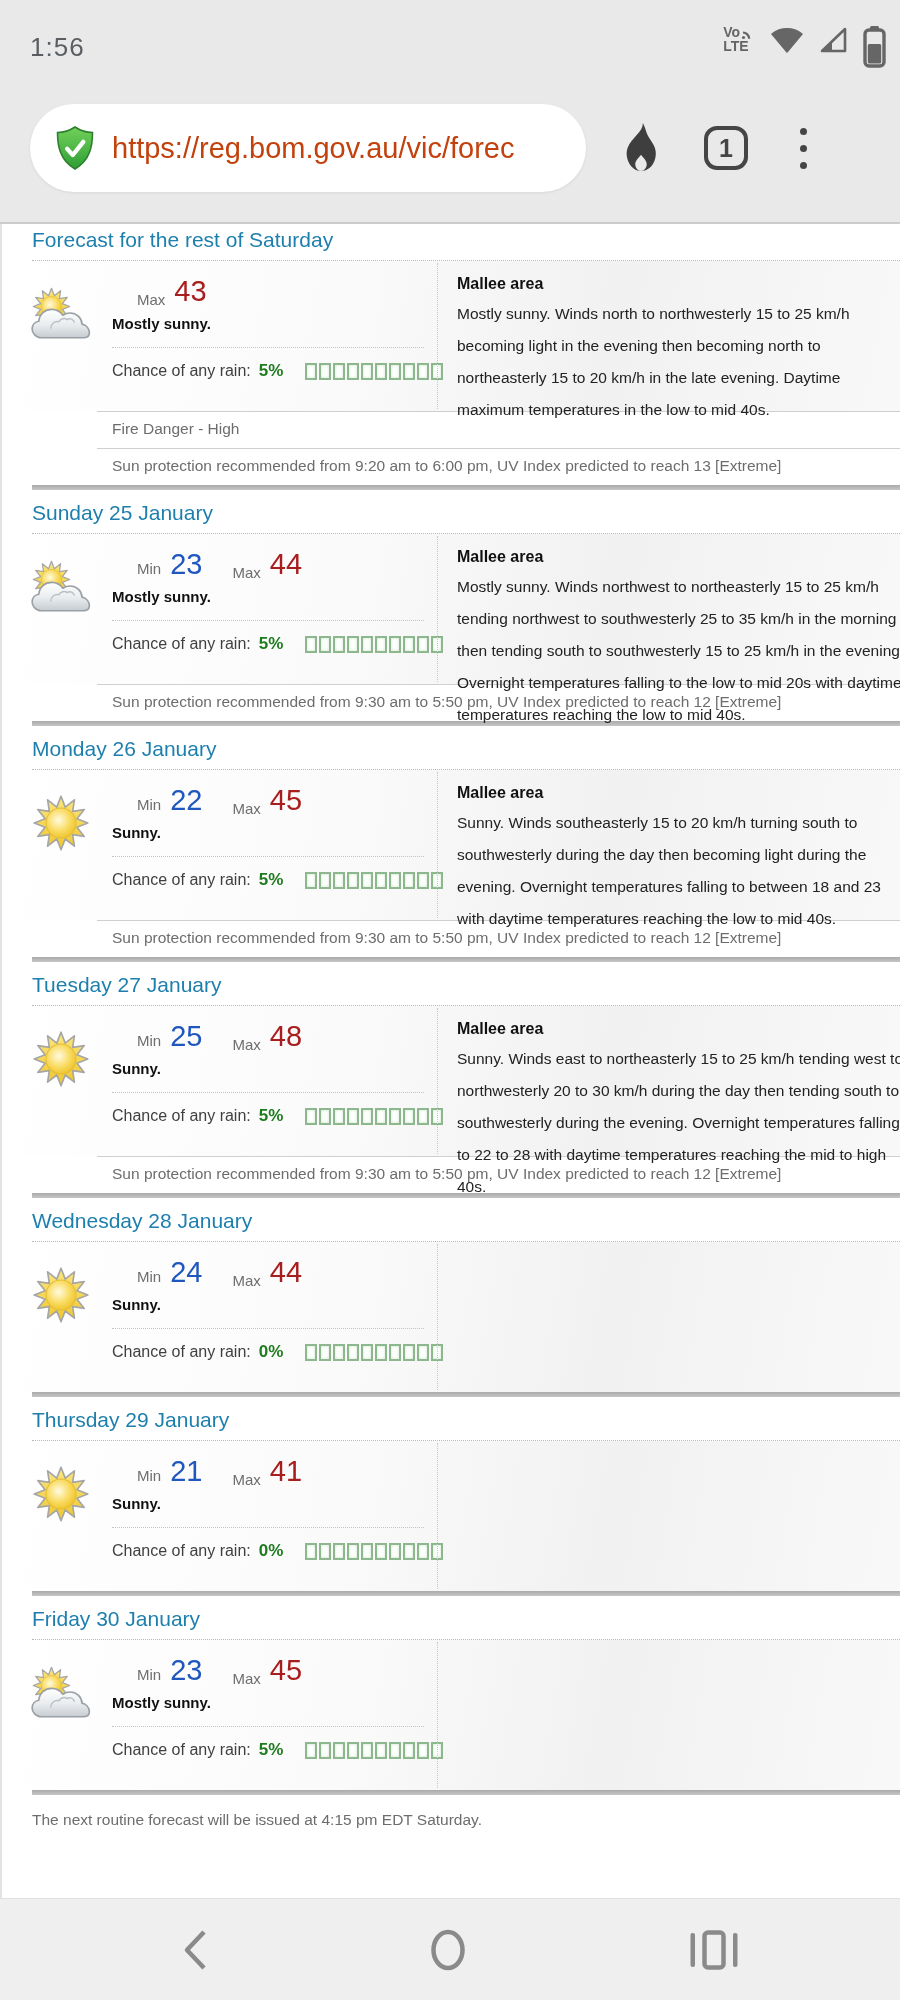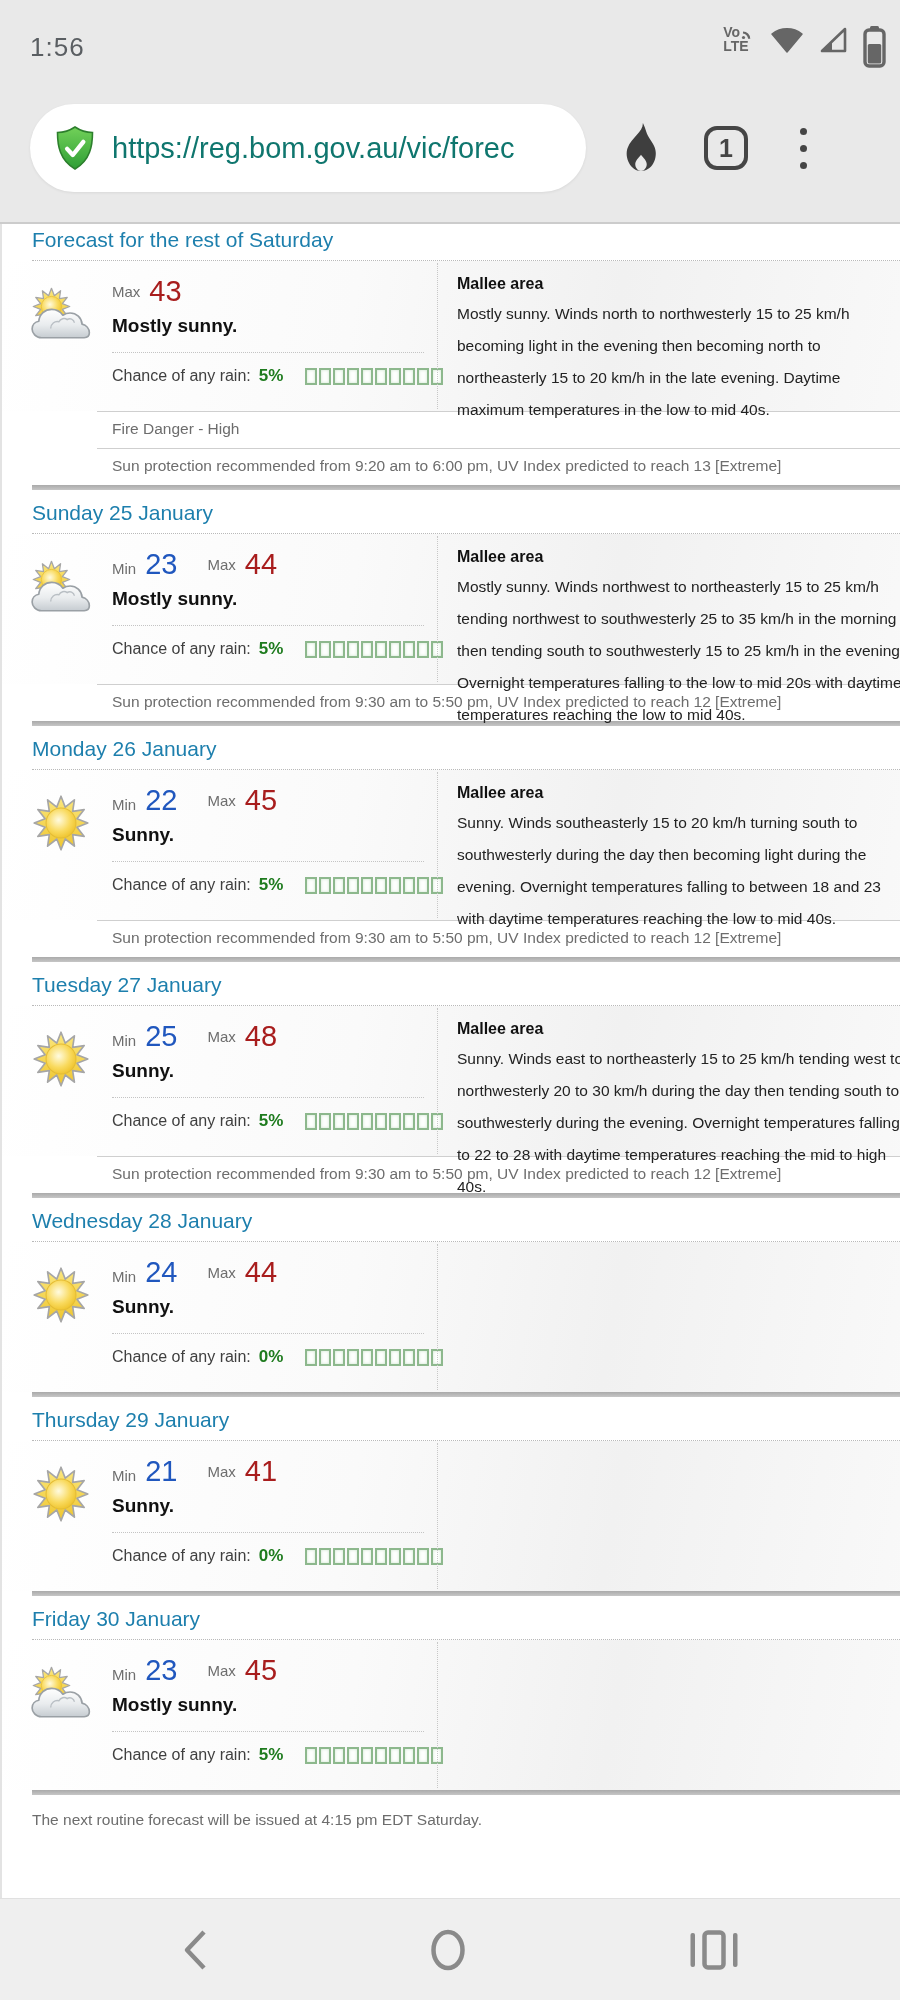--- a/index.html
+++ b/index.html
@@ -10,21 +10,21 @@
   .chrome{position:absolute;top:0;left:0;right:0;height:222px;background:#e9e9e9;z-index:20;
           border-bottom:2px solid #cccccc;}
   .status-row{display:flex;justify-content:space-between;align-items:center;padding:26px 36px 0 30px;}
   .time{font-size:26px;color:#5a5e62;letter-spacing:1px;}
   .status-icons{display:flex;align-items:flex-start;gap:15px;}
   .volte{font-size:14px;font-weight:bold;color:#666;line-height:13px;text-align:left;}
   .volte .vo-line{display:flex;align-items:flex-start;gap:1px;}
   .url-row{position:absolute;top:104px;left:0;right:0;display:flex;align-items:center;}
   .url-pill{margin-left:30px;width:556px;height:88px;background:#fff;border-radius:44px;
             display:flex;align-items:center;padding:0 20px 0 24px;box-shadow:0 1px 3px rgba(0,0,0,.07);box-sizing:border-box;}
-  .url-text{font-size:29px;color:#0f766e;white-space:nowrap;overflow:hidden;flex:1;margin-left:16px;}
+  .url-text{font-size:29px;color:#c2410c;white-space:nowrap;overflow:hidden;flex:1;margin-left:16px;}
   .chrome-actions{display:flex;align-items:center;}
   .flame-btn{margin-left:32px;}
   .tab-box{margin-left:40px;width:44px;height:44px;border:4px solid #454545;border-radius:13px;
            display:flex;align-items:center;justify-content:center;font-size:25px;font-weight:bold;color:#454545;box-sizing:border-box;}
   .kebab{margin-left:48px;display:flex;flex-direction:column;gap:10px;padding:4px;}
   .kebab i{width:7px;height:7px;border-radius:50%;background:#454545;}
 
   
   .content{position:absolute;top:222px;left:0;right:0;bottom:102px;background:#fff;
            border-left:2px solid #e3e3e3;overflow:hidden;}
@@ -32,25 +32,25 @@
 
   .day-heading{margin:0;padding:11px 0 8px 30px;font-size:21px;font-weight:400;color:var(--c-heading,#1d7fad);}
   .day-heading.clipped{margin-top:-5px;}
   .heading-rule{border-top:1px dotted #b9b9b9;margin-left:30px;}
 
   .frow{position:relative;padding:14px 0 16px 0;min-height:120px;
         background:linear-gradient(100deg,#ffffff 0%,#fafafa 38%,#f1f1f1 66%,#f9f9f9 100%);}
   .frow .col-divider{position:absolute;left:435px;top:2px;bottom:2px;border-left:1px dotted #c7c7c7;}
   .weather-icon-holder{position:absolute;left:26px;top:20px;width:66px;height:66px;}
   .left-col{margin-left:110px;width:312px;}
-  .temps{display:flex;align-items:center;}
+  .temps{display:flex;align-items:flex-end;margin-left:25px;}
   .temp-label{font-size:15px;color:#6e6e6e;margin-right:9px;}
   .temp-min{font-size:29px;color:var(--c-min,#2057be);margin-right:30px;}
   .temp-max{font-size:29px;color:var(--c-max,#a81d1d);}
-  .condition{font-size:19px;font-weight:bold;color:#111;margin-top:7px;}
+  .condition{font-size:15px;font-weight:bold;color:#111;margin-top:7px;}
   .left-sep{border-top:1px dotted #c4c4c4;margin:15px 0 13px 0;}
   .rain-line{display:flex;align-items:center;font-size:16px;color:#3f3f3f;white-space:nowrap;}
   .rain-pct{font-size:17px;font-weight:bold;color:var(--c-green,#1e7b1e);margin-left:8px;}
   .rain-gauge{display:inline-flex;gap:2px;margin-left:22px;}
   .gauge-box{width:12px;height:17px;border:2px solid #8db88d;background:#fdfffd;
              box-shadow:inset 0 0 3px rgba(120,175,120,.35);box-sizing:border-box;}
   .right-col{position:absolute;left:455px;top:14px;right:16px;}
   .area-title{font-size:16px;font-weight:bold;color:#111;margin-bottom:5px;}
   .area-text{font-size:15.5px;line-height:32px;color:#222;}
 

